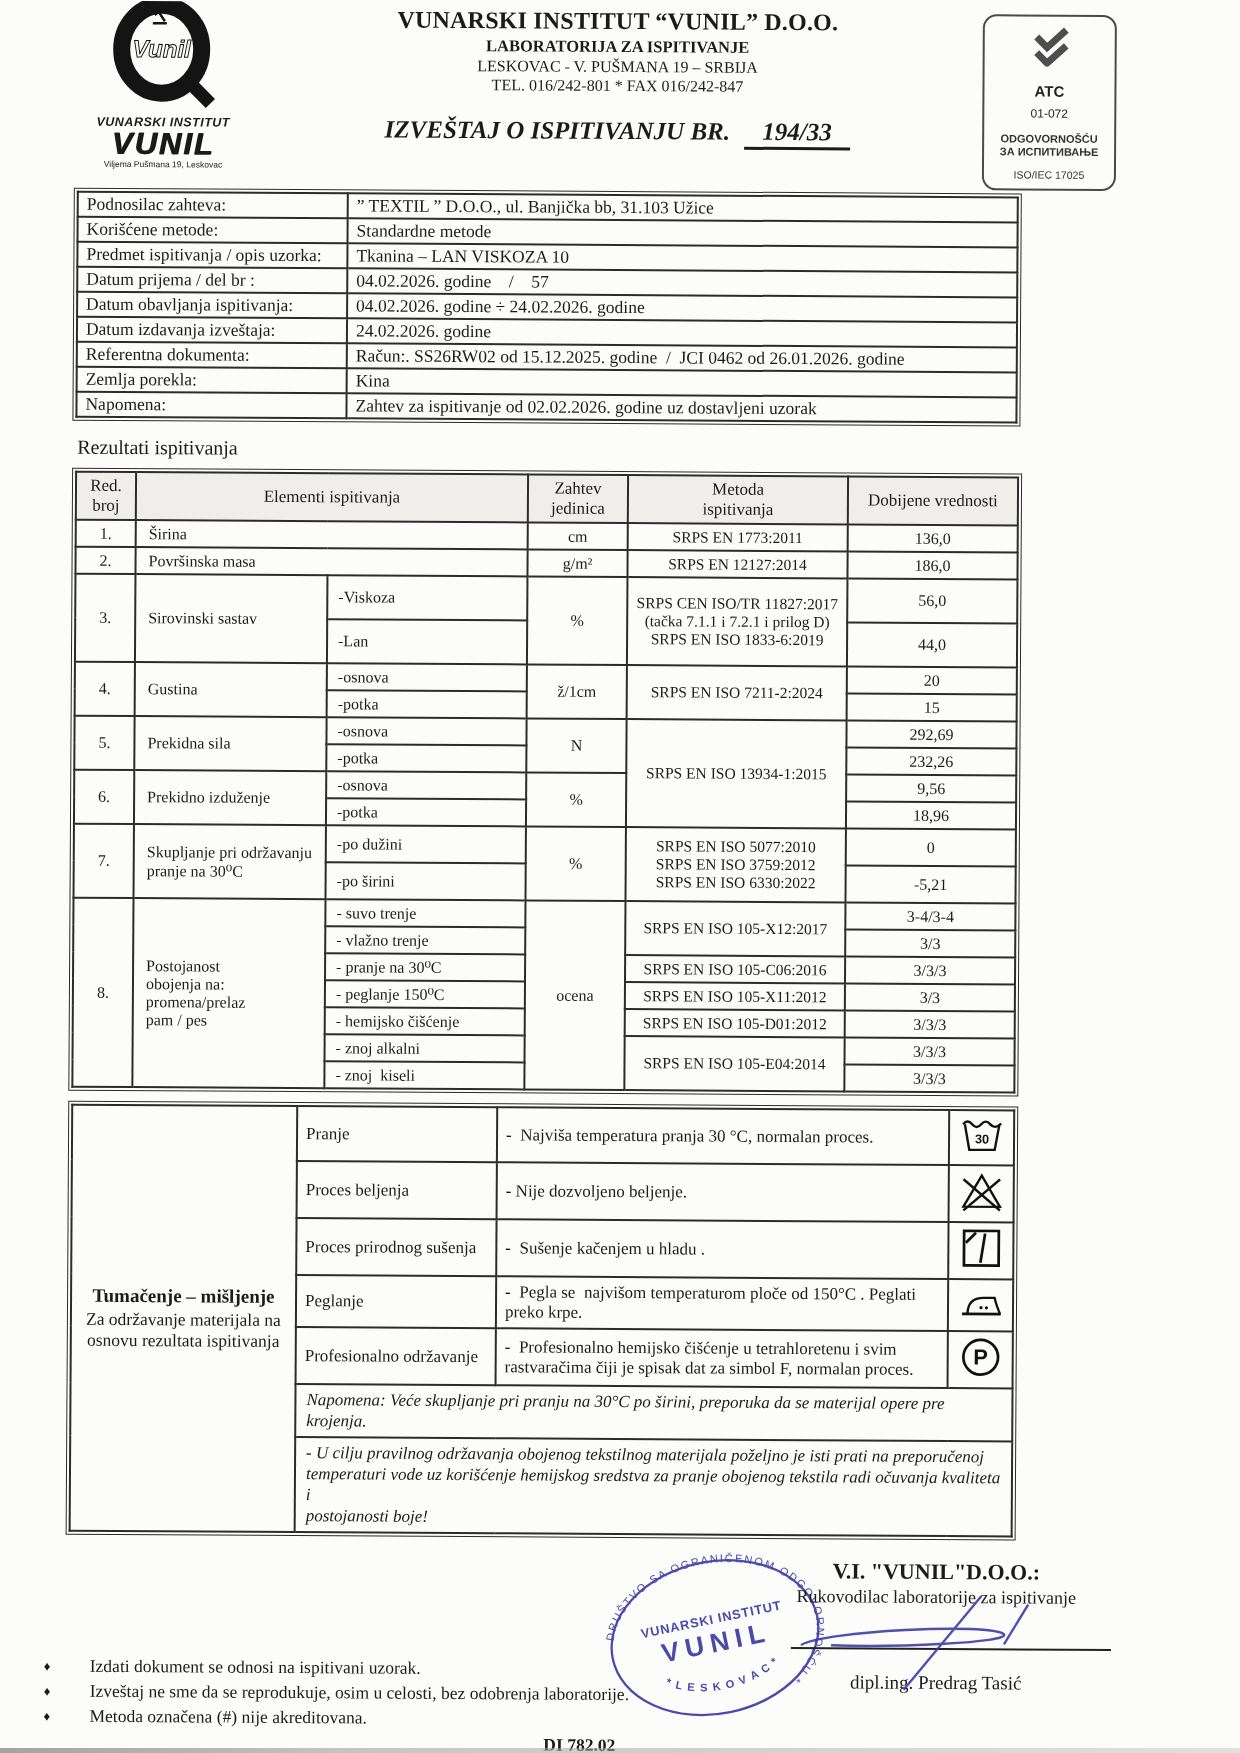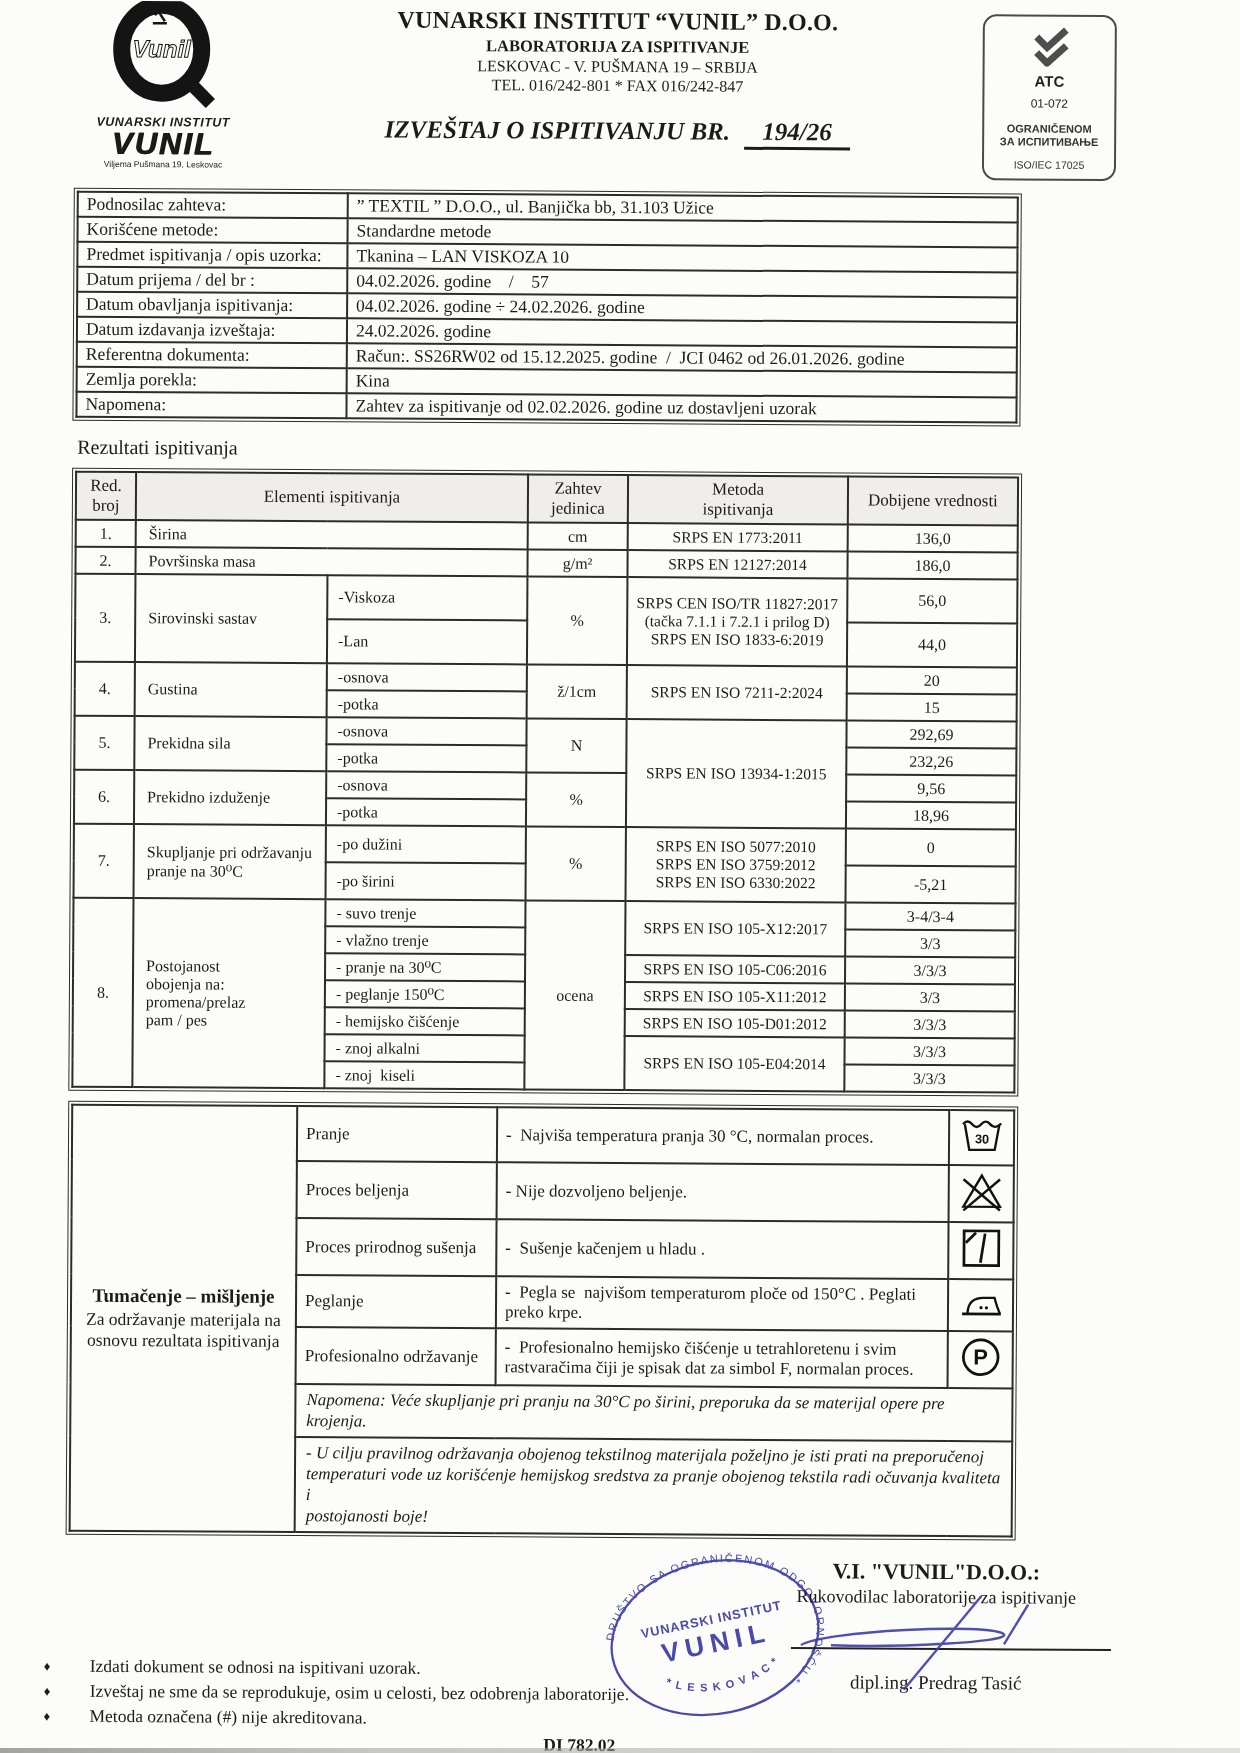--- a/index.html
+++ b/index.html
@@ -18,21 +18,21 @@
              text-shadow:1px 0 #111;}
   .logo-addr{font-size:8.5px;margin-top:1px;}
   .center-block{position:absolute;left:215px;top:8px;width:650px;text-align:center;}
   .org{font-size:24px;font-weight:bold;letter-spacing:.2px;}
   .lab{font-size:16.5px;font-weight:bold;margin-top:2px;}
   .addr,.tel{font-size:16px;margin-top:1px;}
   .rtitle{margin-top:22px;font-size:25px;font-weight:bold;font-style:italic;}
   .rno{display:inline-block;border-bottom:3px solid #1b1b1b;padding:0 18px 1px 18px;margin-left:8px;}
   .atc-badge{position:absolute;left:905px;top:12px;width:122px;border:2px solid #4a4a4a;border-radius:14px;
              padding:10px 4px 8px 4px;text-align:center;font-family:"Liberation Sans",sans-serif;color:#3c3c3c;}
-  .atc-name{font-size:15px;font-weight:bold;color:#222;margin-top:2px;}
+  .atc-name{font-size:15px;font-weight:bold;color:#222;margin-top:12px;}
   .atc-code{font-size:12px;margin-top:7px;color:#222;}
   .atc-lab{font-size:11px;font-weight:bold;margin-top:12px;line-height:1.15;color:#333;}
   .atc-iso{font-size:10.5px;margin-top:11px;color:#333;}
 
   
   table{border-collapse:collapse;}
   .info-table,.res,.care{border:2px solid #2c2c2c;outline:1px solid #2c2c2c;outline-offset:2px;}
   .info-table td,.res td,.res th,.care td{border:2px solid #2c2c2c;}
 
   
@@ -108,35 +108,35 @@
       <div class="logo-addr">Viljema Pušmana 19, Leskovac</div>
     </div>
 
     <div class="center-block">
       <div class="org">VUNARSKI INSTITUT “VUNIL” D.O.O.</div>
       <div class="lab">LABORATORIJA ZA ISPITIVANJE</div>
       <div class="addr">LESKOVAC - V. PUŠMANA 19 – SRBIJA</div>
       <div class="tel">TEL. 016/242-801 * FAX 016/242-847</div>
       <div class="rtitle">
         <span>IZVEŠTAJ O ISPITIVANJU BR.</span>
-        <span class="rno">194/26</span>
+        <span class="rno">194/33</span>
       </div>
     </div>
 
     <div class="atc-badge">
       <svg width="44" height="40" viewBox="0 0 50 46">
         <g fill="none" stroke="#4e4e4e" stroke-width="8">
           <path d="M10 12 L22 24 L44 4"></path>
           <path d="M10 30 L22 42 L44 22"></path>
         </g>
       </svg>
       <div class="atc-name">ATC</div>
       <div class="atc-code">01-072</div>
       <div class="atc-lab">
-        <span>OGRANIČENOM</span><br>
+        <span>ODGOVORNOŠĆU</span><br>
         <span>ЗА ИСПИТИВАЊЕ</span>
       </div>
       <div class="atc-iso">ISO/IEC 17025</div>
     </div>
   </div>
 
   <table class="info-table">
     <tbody>
       <tr>
               <td class="lbl">Podnosilac zahteva:</td>

